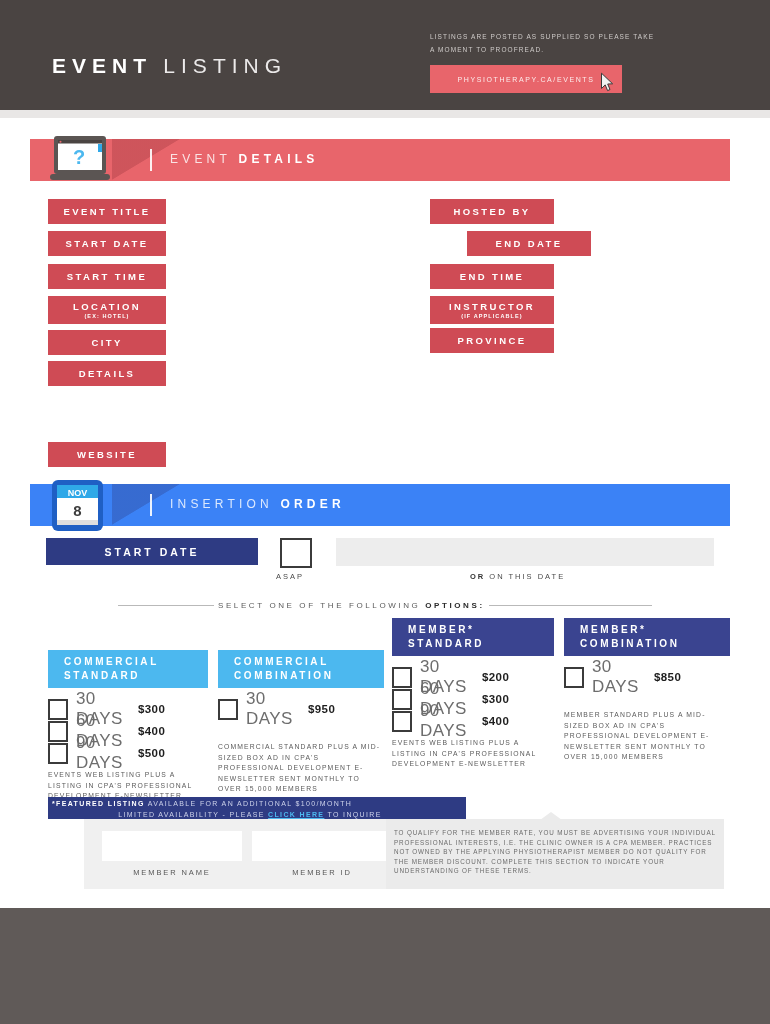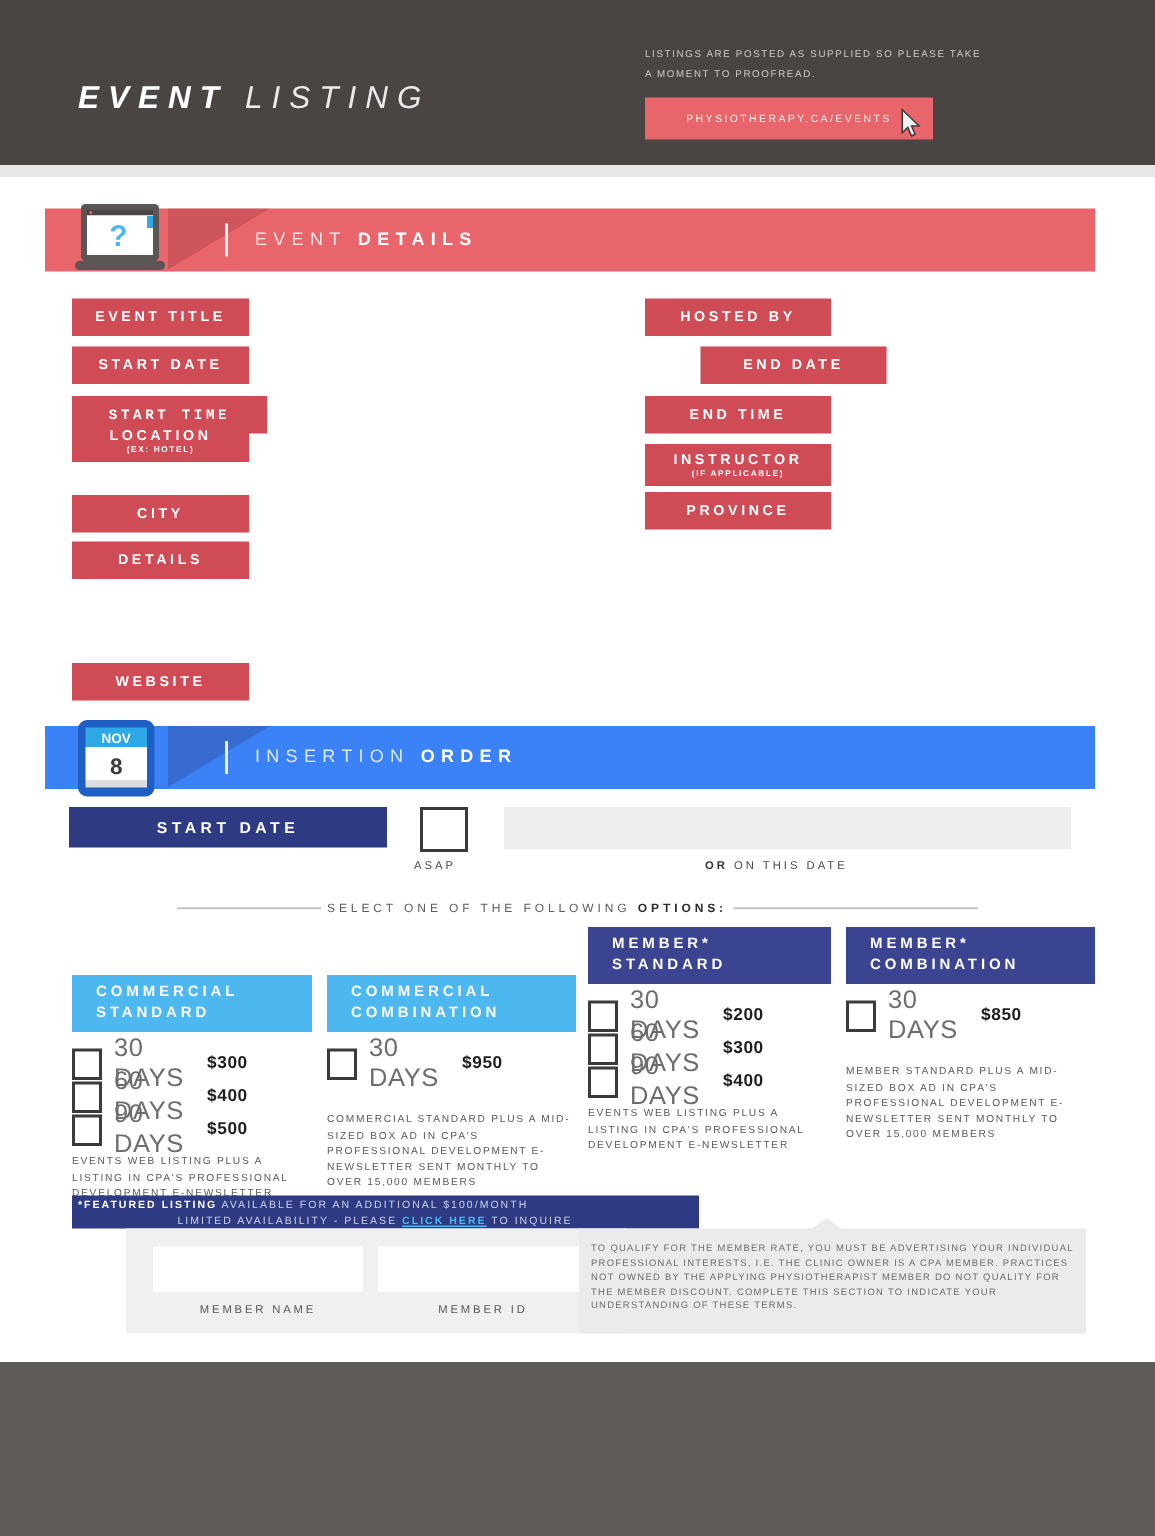--- a/index.html
+++ b/index.html
@@ -13,21 +13,20 @@
 
   
   .header {
     position: absolute; left: 0; top: 0; width: 770px; height: 118px;
     background: #4a4442;
   }
   .brand {
     position: absolute; left: 52px; top: 54px;
     font-size: 21px; letter-spacing: 5.5px; color: #ffffff;
     white-space: nowrap;
-    font-style: italic;
   }
   .brand b { font-weight: bold; letter-spacing: 6px; }
   .brand span { font-weight: 300; color: #eceaea; letter-spacing: 6px; }
   .proof {
     position: absolute; left: 430px; top: 30px; width: 230px;
     font-size: 6.5px; line-height: 13px; letter-spacing: 1.1px;
     color: #cfcbc9;
   }
   .url-btn {
     position: absolute; left: 430px; top: 65px; width: 192px; height: 28px;
@@ -250,24 +249,24 @@
       <span class="bold">DETAILS</span>
     </div>
   </div>
 
   <div class="chip" style="left:48px; top:199px; width:118px;">
     <span>EVENT TITLE</span>
   </div>
   <div class="chip" style="left:48px; top:231px; width:118px;">
     <span>START DATE</span>
   </div>
-  <div class="chip" style="left:48px; top:264px; width:130px;font-family:Liberation Mono, monospace;">
+  <div class="chip" style="left:48px; top:264px; width:118px;">
     <span>START TIME</span>
   </div>
-  <div class="chip tall" style="left:48px; top:280px; width:118px;">
+  <div class="chip tall" style="left:48px; top:296px; width:118px;">
     <span>LOCATION</span>
     <span class="sub">(EX: HOTEL)</span>
   </div>
   <div class="chip" style="left:48px; top:330px; width:118px;">
     <span>CITY</span>
   </div>
   <div class="chip" style="left:48px; top:361px; width:118px;">
     <span>DETAILS</span>
   </div>
   <div class="chip" style="left:48px; top:442px; width:118px;">

